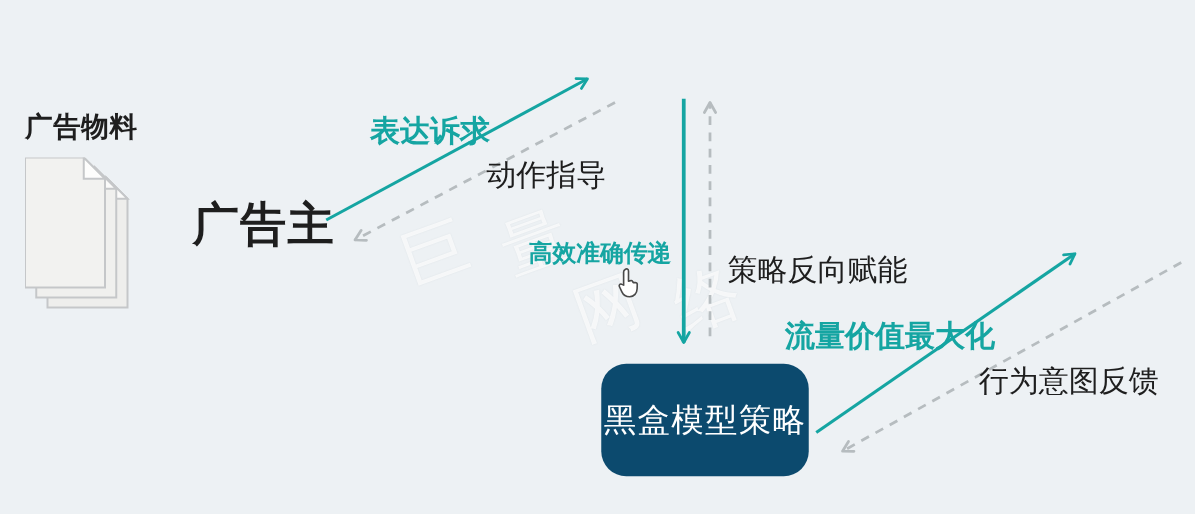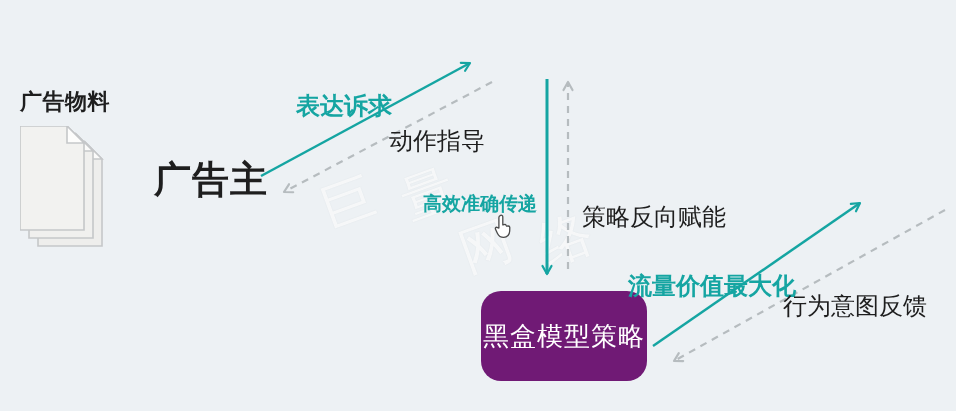--- a/index.html
+++ b/index.html
@@ -28,28 +28,28 @@
   .t-user      { left: 873px; top: 160px; font-size: 36px; }
 
   
   .edge-label { font-size: 24px; line-height: 1.1; }
   .edge-teal  { color: #15a5a2; font-weight: 600; }
   .edge-dark  { color: #1e1e1e; font-weight: 500; }
   .l-express  { left: 296px; top: 93px; }
   .l-action   { left: 389px; top: 128px; }
   .l-deliver  { left: 423px; top: 194px; font-size: 19px; }
   .l-strategy { left: 582px; top: 204px; }
-  .l-traffic  { left: 628px; top: 275px; font-family: Liberation Mono, monospace; }
+  .l-traffic  { left: 628px; top: 257px; }
   .l-behavior { left: 783px; top: 293px; }
 
   
   .blackbox {
     left: 481px; top: 291px;
     width: 166px; height: 90px;
-    background: #701a75;
+    background: #0c4a6e;
     border-radius: 20px;
     display: flex; align-items: center; justify-content: center;
     color: #ffffff;
     font-size: 26px;
     font-weight: 500;
     letter-spacing: 1px;
   }
 
   
   .wm-char {

